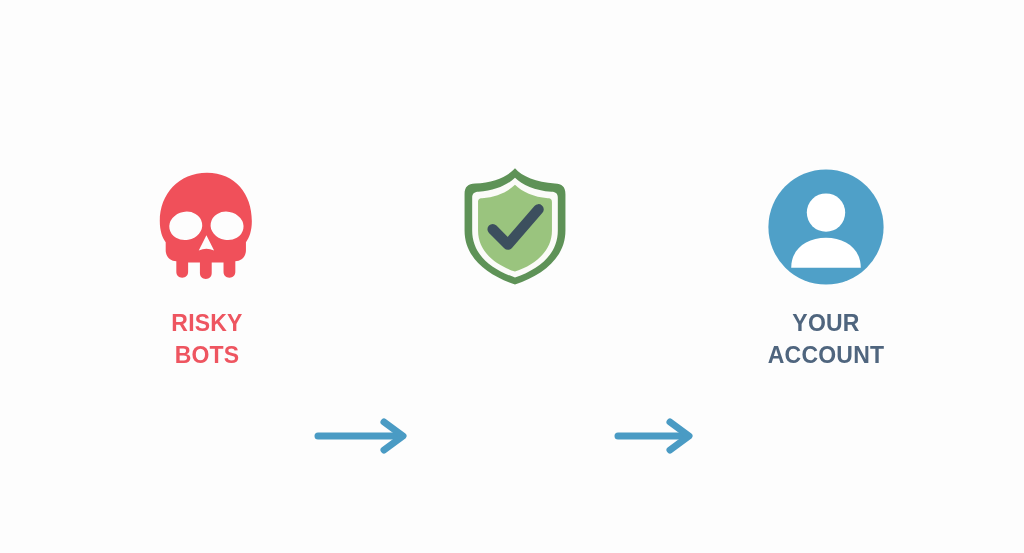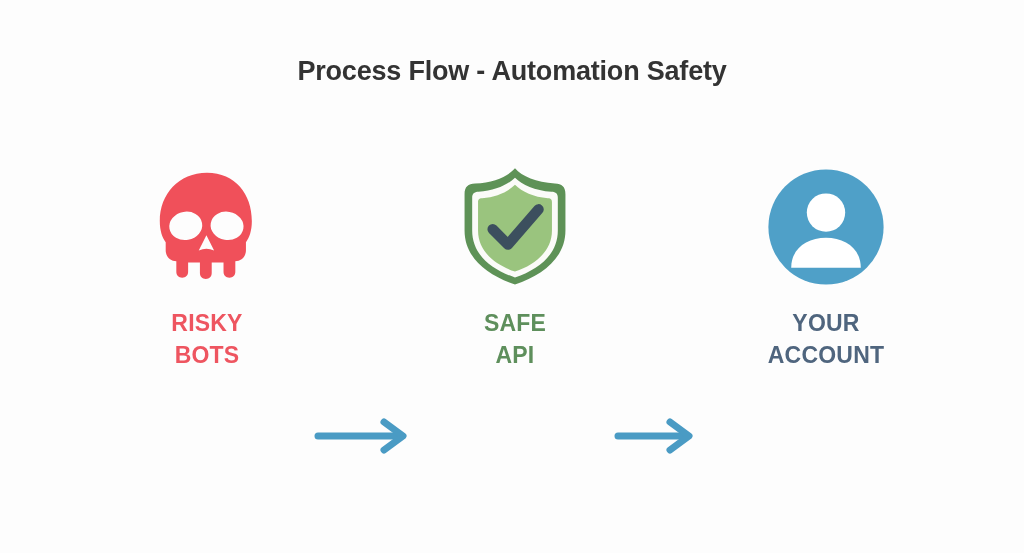--- a/index.html
+++ b/index.html
@@ -88,21 +88,20 @@
     height:44px;
   }
   #arrow-1 { left:314px; width:100px; }
   #arrow-2 { left:614px; width:86px;  }
 </style>
 </head>
 <body>
 
 <div id="canvas">
 
-  <div id="page-title">Process Flow - Automation Safety</div>
 
   <div id="flow-row">
 
     <div class="flow-node" id="node-risky-bots">
 
       <div class="node-icon">
         <svg width="118" height="118" viewBox="0 0 100 100">
 
           <path d="M50 4
                    C 26 4, 10 22, 10 45
@@ -180,22 +179,20 @@
                    C 18.5 72, 32 84, 50 90
                    C 68 84, 81.5 72, 81.5 55
                    L 81.5 31
                    C 81.5 29, 81 27.5, 78 27.5
                    C 66 26.5, 56 22, 50 16 Z" fill="#9AC47E"></path>
 
           <polyline points="31,54 44,67 70,37" fill="none" stroke="#3C4F5E" stroke-width="9" stroke-linecap="round" stroke-linejoin="round"></polyline>
         </svg>
       </div>
 
-      <div class="node-label" id="label-safe-api">SAFE
-API</div>
     </div>
 
     <div class="flow-arrow" id="arrow-2">
       <svg width="86" height="44" viewBox="0 0 86 44">
         <line x1="4" y1="22" x2="68" y2="22" stroke="#4A9BC4" stroke-width="7" stroke-linecap="round"></line>
         <polyline points="56,8 75,22 56,36" fill="none" stroke="#4A9BC4" stroke-width="7" stroke-linecap="round" stroke-linejoin="round"></polyline>
       </svg>
     </div>
 
     <div class="flow-node" id="node-your-account">

